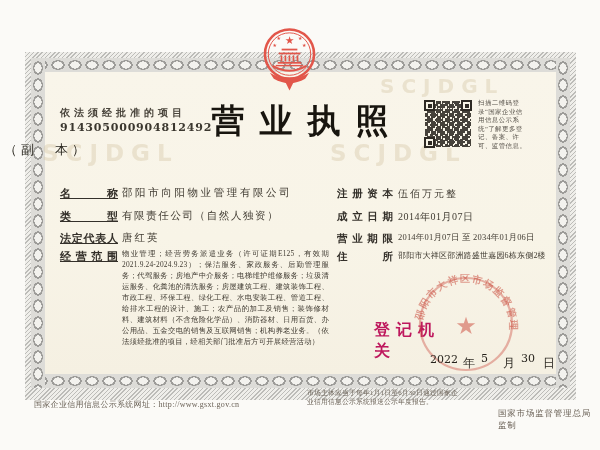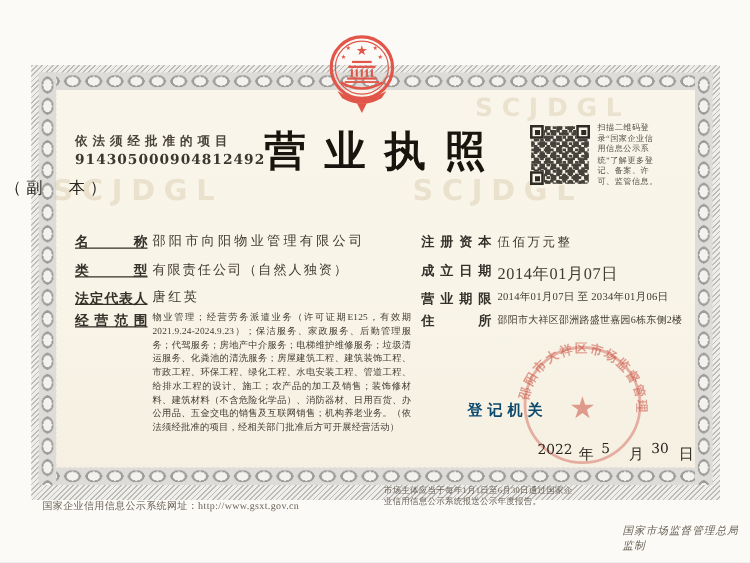--- a/index.html
+++ b/index.html
@@ -50,34 +50,34 @@
       font-weight:bold;color:#34302a;}
   .lbl-l{left:60px;width:58px;font-size:11px;text-decoration:underline;}
   .lbl-r{left:337px;width:56px;font-size:10.5px;}
   .val{position:absolute;color:#403b32;white-space:nowrap;}
   .v-name{left:122px;top:186px;font-size:10.5px;letter-spacing:2.6px;}
   .v-type{left:122px;top:209px;font-size:10.5px;letter-spacing:1.6px;}
   .v-legal{left:122px;top:231px;font-size:10.5px;letter-spacing:2px;}
   .v-scope{left:122px;top:248px;width:207px;font-size:7.4px;line-height:11px;letter-spacing:.2px;
       white-space:normal;text-align:justify;}
   .v-cap{left:398px;top:187px;font-size:10px;letter-spacing:2px;}
-  .v-est{left:398px;top:210px;font-size:13px;letter-spacing:.5px;}
+  .v-est{left:398px;top:210px;font-size:10px;letter-spacing:.5px;}
   .v-term{left:398px;top:232px;font-size:8.5px;letter-spacing:.2px;}
   .v-addr{left:398px;top:250px;font-size:8px;letter-spacing:.2px;}
   
-  .reg-label{left:374px;top:320px;width:60px;font-size:12px;position:absolute;display:inline-block;
-      text-align:justify;text-align-last:justify;font-weight:bold;color:#0c4a6e;}
+  .reg-label{left:374px;top:320px;width:60px;font-size:16px;position:absolute;display:inline-block;
+      text-align:justify;text-align-last:justify;font-weight:bold;color:#be185d;}
   .seal{position:absolute;left:404px;top:270px;width:124px;height:110px;pointer-events:none;}
   .date-seg{position:absolute;color:#2f2b25;font-size:12px;}
   .date-num{font-family:"DejaVu Serif",serif;font-size:11px;color:#26221c;}
   
   .foot{position:absolute;color:#6a6156;padding-left:20px;}
   .foot-site{left:14px;top:399px;font-size:8px;letter-spacing:.3px;}
   .foot-note{left:287px;top:389px;width:152px;font-size:6.8px;line-height:8.8px;letter-spacing:.2px;}
-  .foot-prod{left:478px;top:419px;font-size:8.5px;letter-spacing:.8px;font-style:italic;}
+  .foot-prod{left:478px;top:408px;font-size:8.5px;letter-spacing:.8px;}
 </style>
 </head>
 <body>
 
 <div class="screen">
 
   <div class="frame">
     <div class="frame-hatch"></div>
   </div>
   <div class="chain chain-h chain-top"></div>

